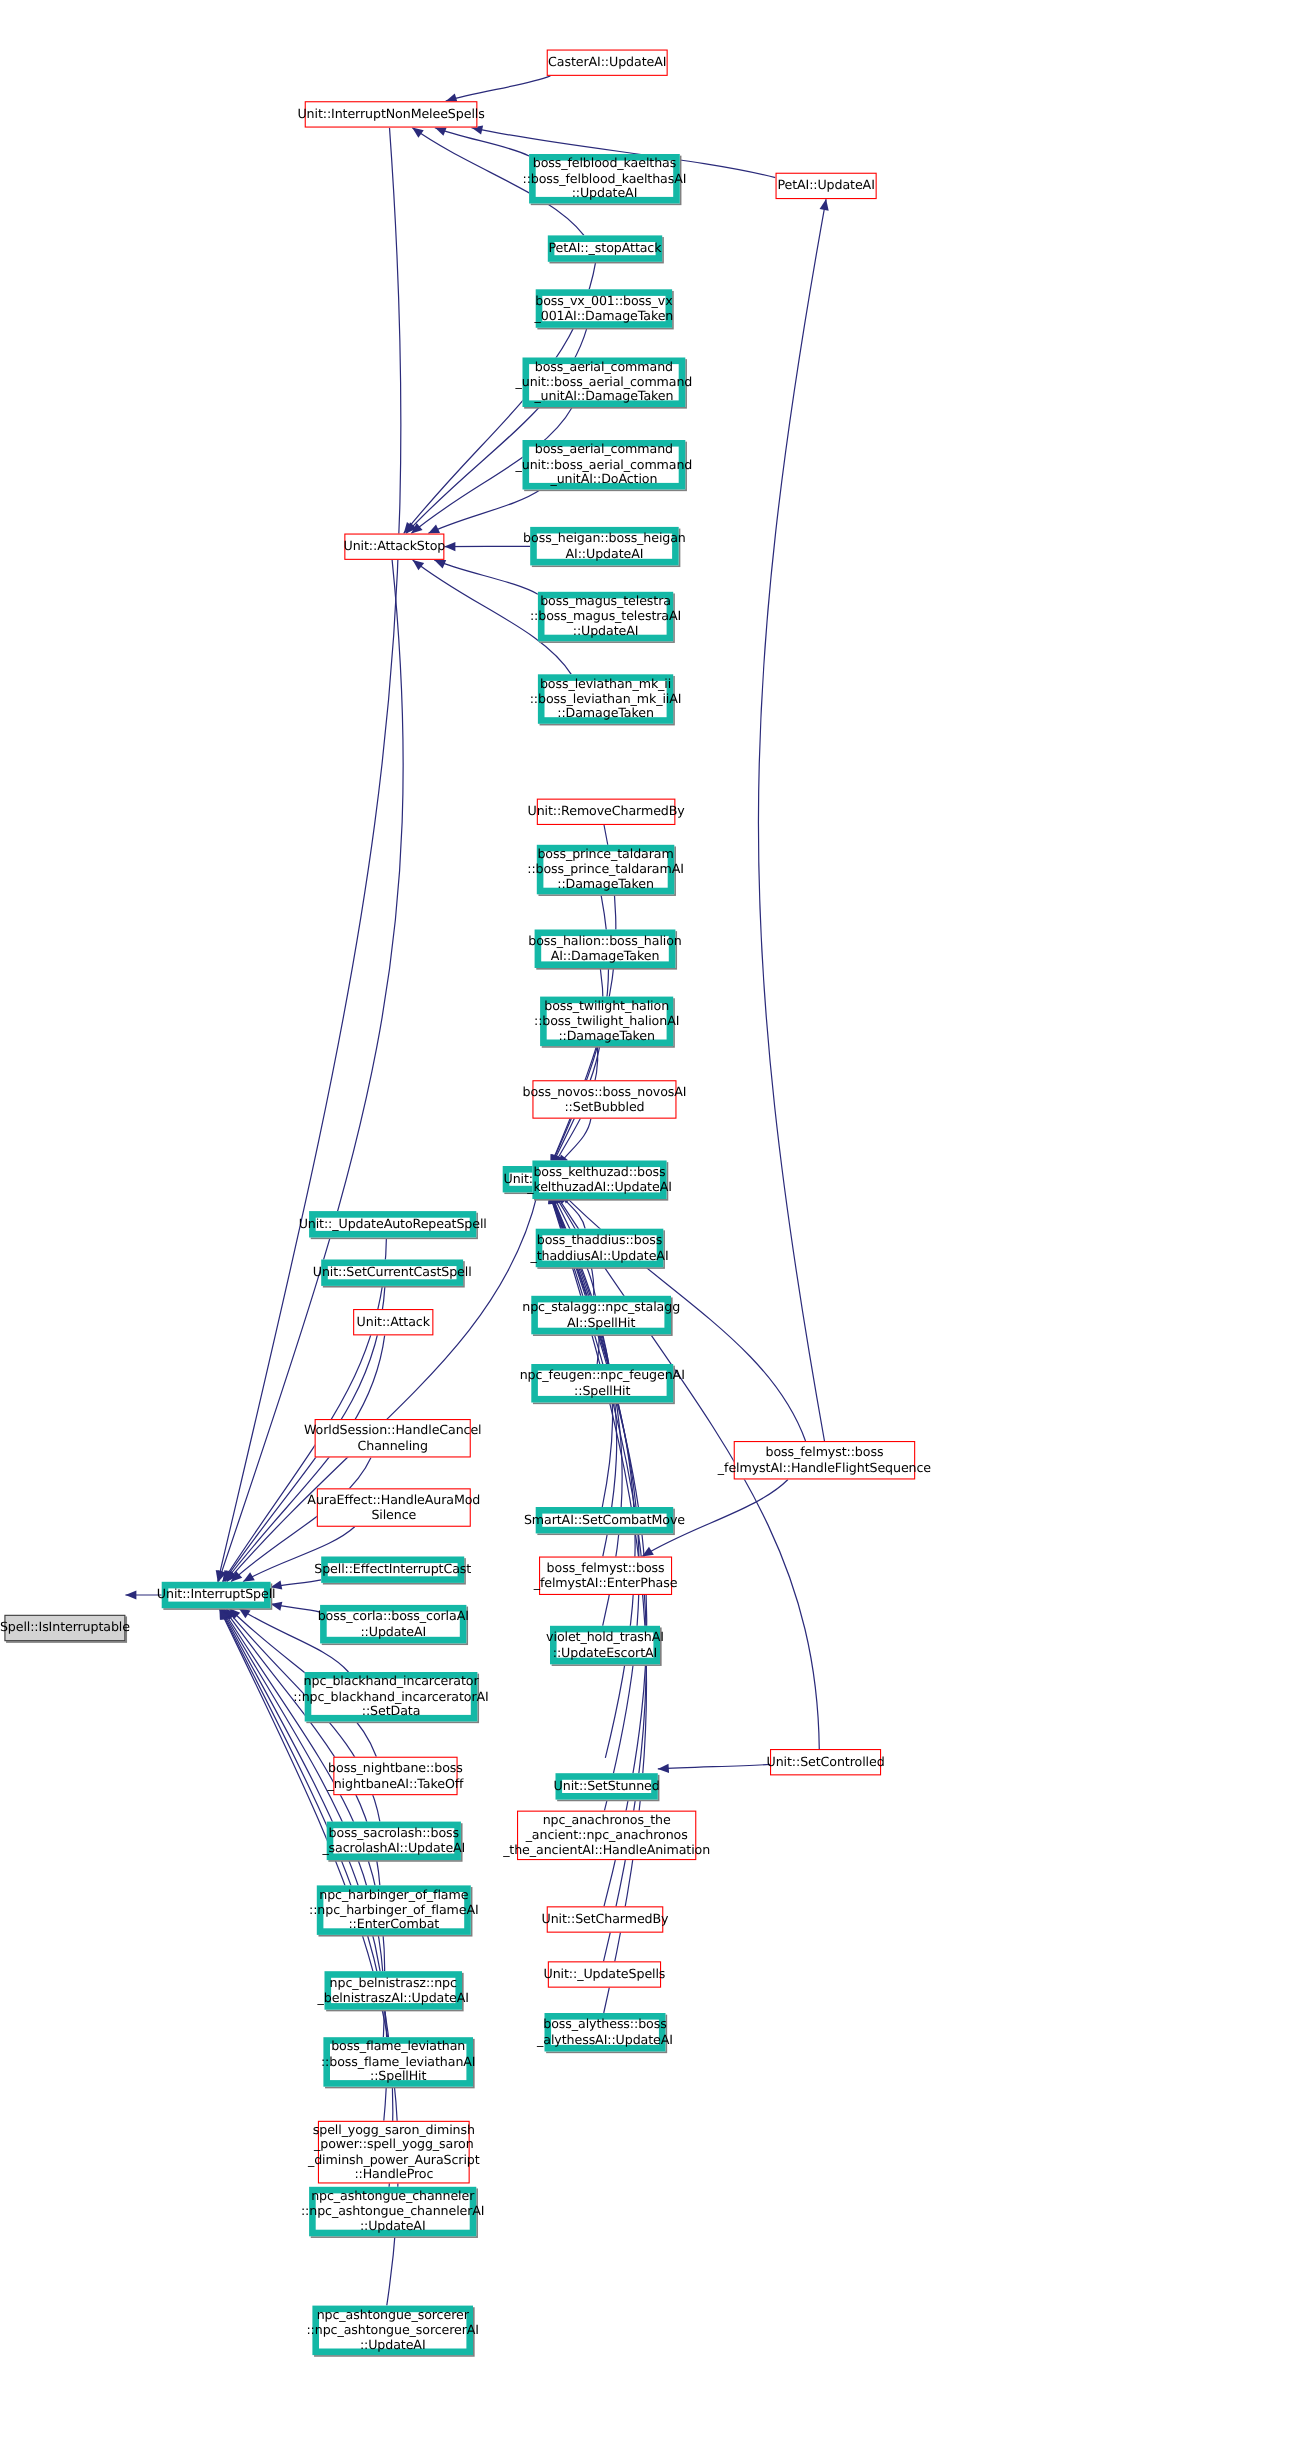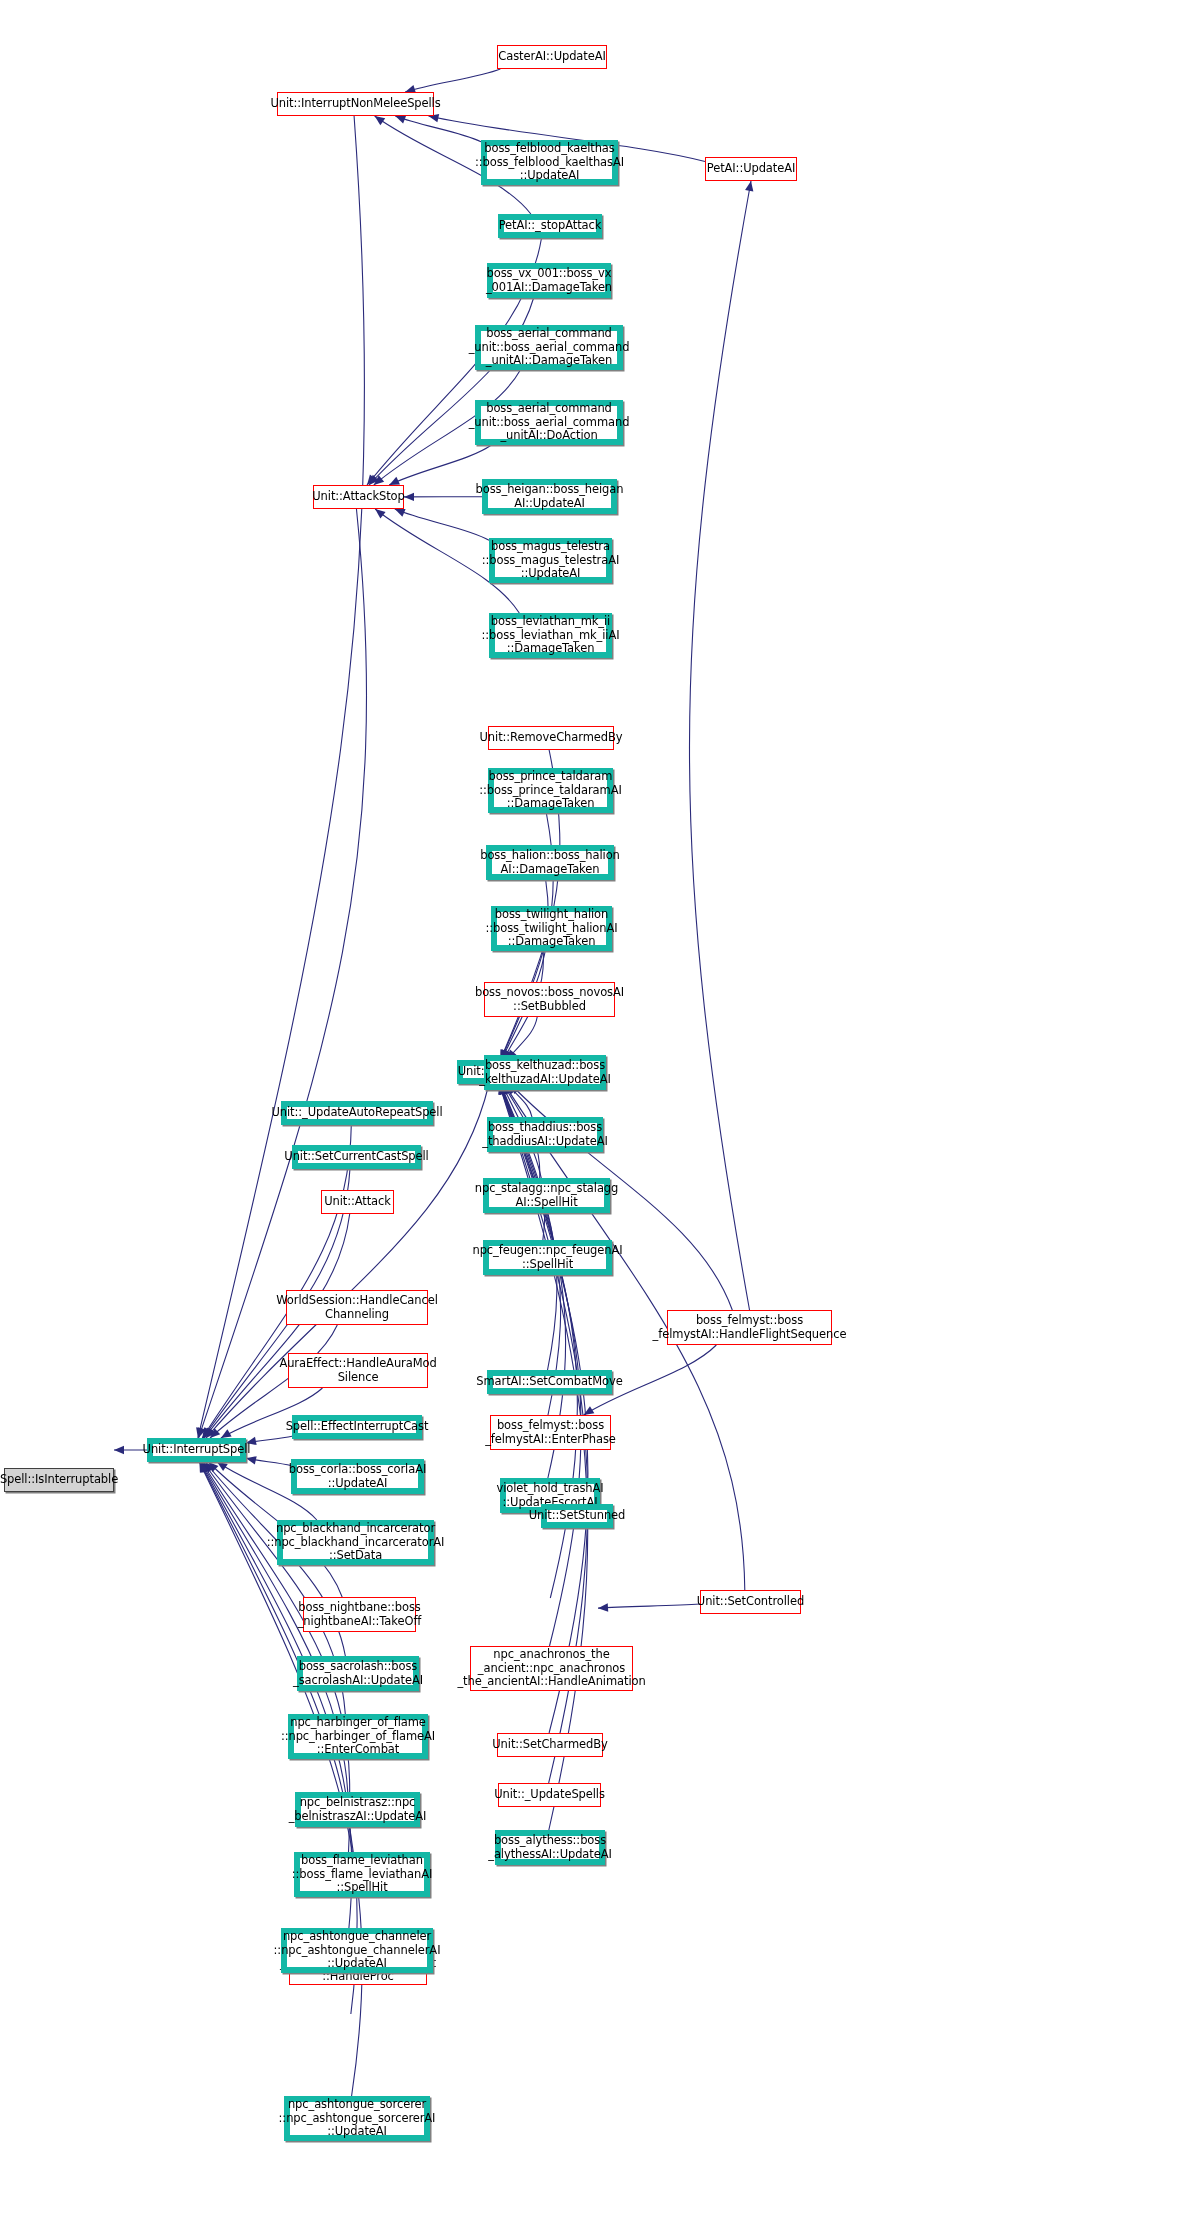--- a/index.html
+++ b/index.html
@@ -187,40 +187,40 @@
 ::EnterCombat</div>
       <div class="node black" style="left: 295px; top: 1792px; width: 125px; height: 35px;">npc_belnistrasz::npc
 _belnistraszAI::UpdateAI</div>
       <div class="node black" style="left: 294px; top: 1852px; width: 136px; height: 45px;">boss_flame_leviathan
 ::boss_flame_leviathanAI
 ::SpellHit</div>
       <div class="node red" style="left: 289px; top: 1928px; width: 138px; height: 57px;">spell_yogg_saron_diminsh
 _power::spell_yogg_saron
 _diminsh_power_AuraScript
 ::HandleProc</div>
-      <div class="node black" style="left: 281px; top: 1928px; width: 152px; height: 45px;">npc_ashtongue_channeler
+      <div class="node black" style="left: 281px; top: 1988px; width: 152px; height: 45px;">npc_ashtongue_channeler
 ::npc_ashtongue_channelerAI
 ::UpdateAI</div>
       <div class="node black" style="left: 284px; top: 2096px; width: 146px; height: 45px;">npc_ashtongue_sorcerer
 ::npc_ashtongue_sorcererAI
 ::UpdateAI</div>
       <div class="node black" style="left: 484px; top: 1055px; width: 122px; height: 35px;">boss_kelthuzad::boss
 _kelthuzadAI::UpdateAI</div>
       <div class="node black" style="left: 487px; top: 1117px; width: 116px; height: 35px;">boss_thaddius::boss
 _thaddiusAI::UpdateAI</div>
       <div class="node black" style="left: 483px; top: 1178px; width: 127px; height: 35px;">npc_stalagg::npc_stalagg
 AI::SpellHit</div>
       <div class="node black" style="left: 483px; top: 1240px; width: 129px; height: 35px;">npc_feugen::npc_feugenAI
 ::SpellHit</div>
       <div class="node black" style="left: 487px; top: 1370px; width: 125px; height: 24px;">SmartAI::SetCombatMove</div>
       <div class="node red" style="left: 490px; top: 1415px; width: 121px; height: 35px;">boss_felmyst::boss
 _felmystAI::EnterPhase</div>
       <div class="node black" style="left: 500px; top: 1478px; width: 100px; height: 35px;">violet_hold_trashAI
 ::UpdateEscortAI</div>
-      <div class="node black" style="left: 505px; top: 1504px; width: 72px; height: 24px; margin-left: 36px;">Unit::SetStunned</div>
+      <div class="node black" style="left: 505px; top: 1612px; width: 93px; height: 24px;">Unit::SetStunned</div>
       <div class="node red" style="left: 470px; top: 1646px; width: 163px; height: 45px;">npc_anachronos_the
 _ancient::npc_anachronos
 _the_ancientAI::HandleAnimation</div>
       <div class="node red" style="left: 497px; top: 1733px; width: 106px; height: 24px;">Unit::SetCharmedBy</div>
       <div class="node red" style="left: 498px; top: 1783px; width: 103px; height: 24px;">Unit::_UpdateSpells</div>
       <div class="node black" style="left: 495px; top: 1830px; width: 110px; height: 35px;">boss_alythess::boss
 _alythessAI::UpdateAI</div>
       <div class="node red" style="left: 667px; top: 1310px; width: 165px; height: 35px;">boss_felmyst::boss
 _felmystAI::HandleFlightSequence</div>
       <div class="node red" style="left: 700px; top: 1590px; width: 101px; height: 24px;">Unit::SetControlled</div>

